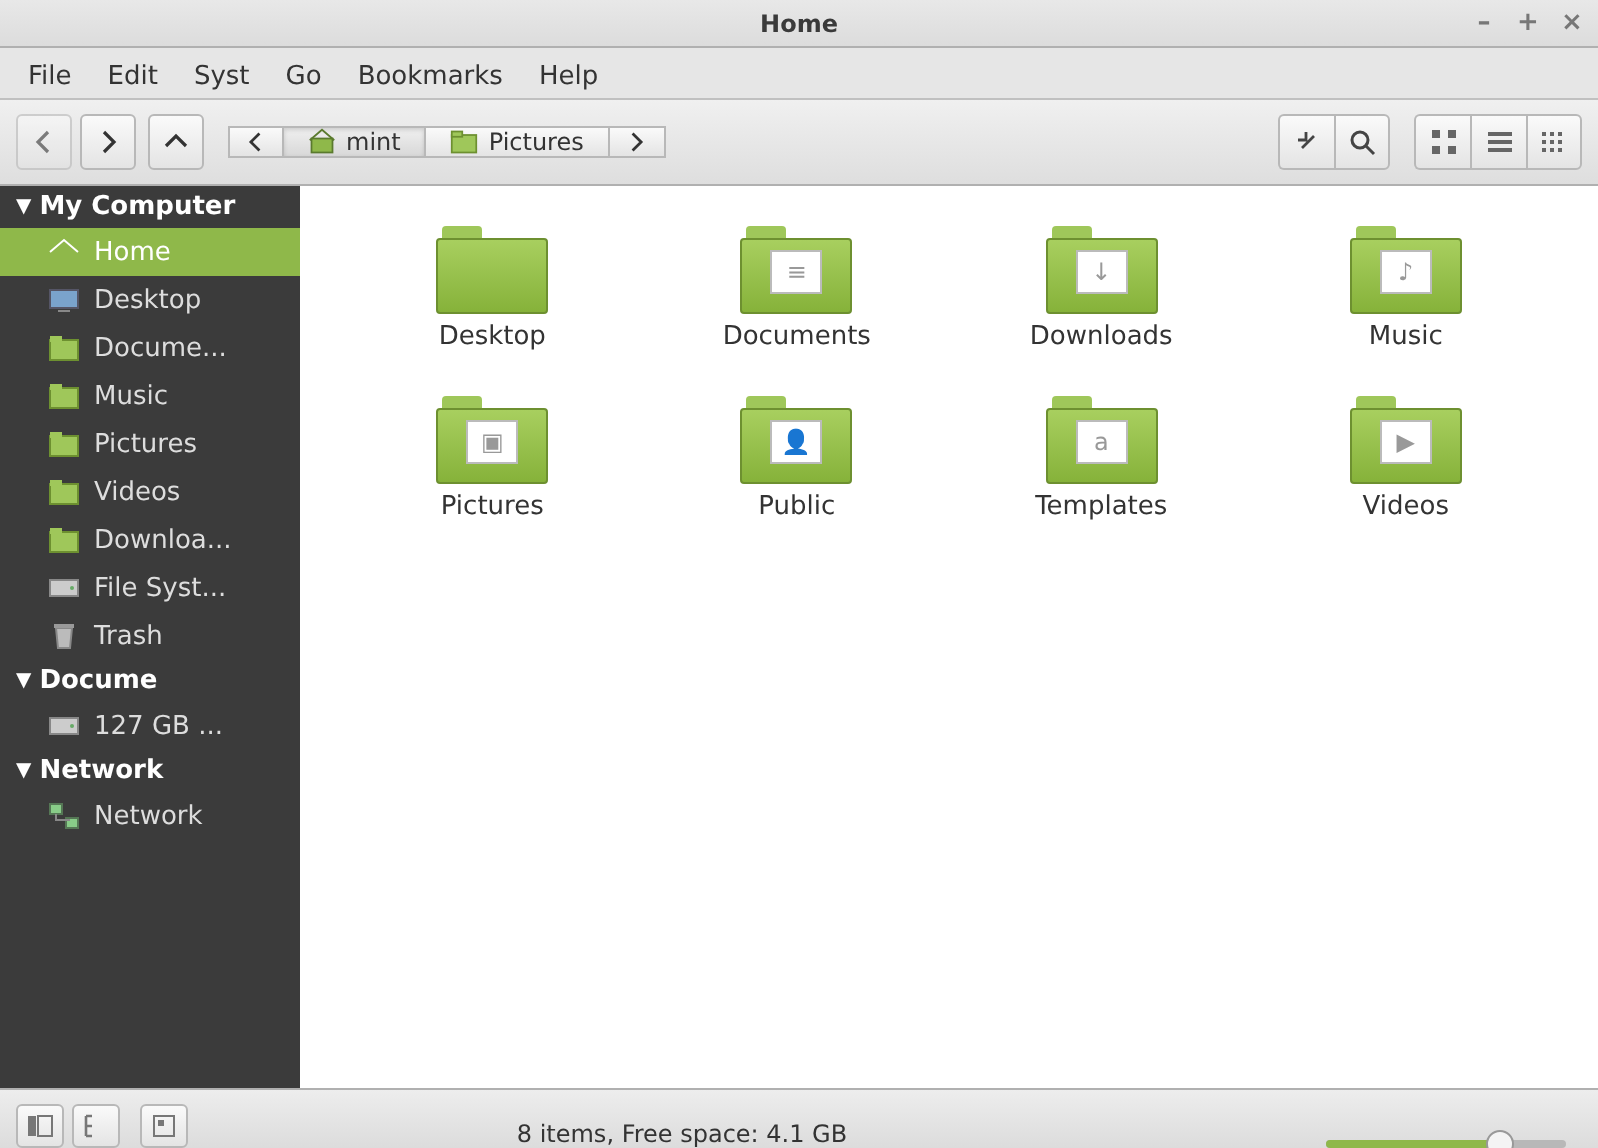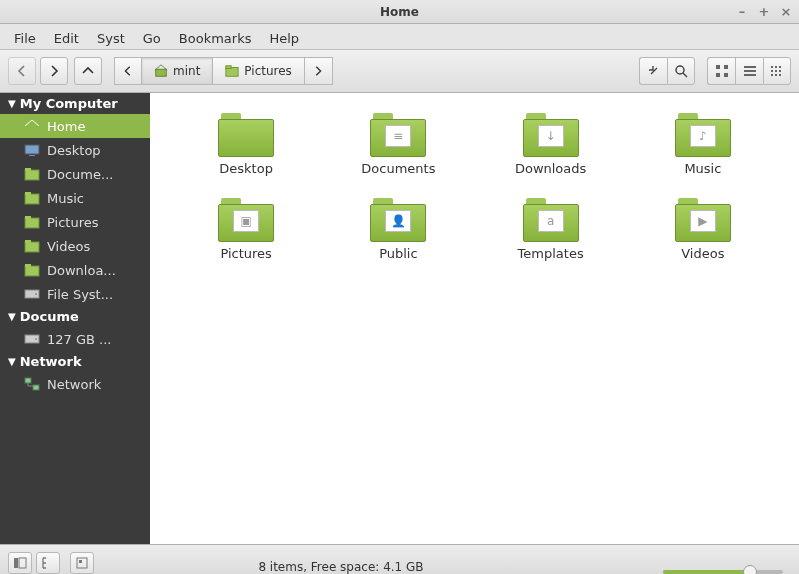--- a/index.html
+++ b/index.html
@@ -17,21 +17,21 @@
 
 
 .toolbar { height: 43px; background: linear-gradient(#f0f0f0,#dedede); border-bottom: 1px solid #b0b0b0; display: flex; align-items: center; padding: 0 8px; gap: 4px; }
 .tb-btn { width: 28px; height: 28px; border: 1px solid #b8b8b8; border-radius: 3px; background: linear-gradient(#fafafa,#e4e4e4); display: flex; align-items: center; justify-content: center; color: #444; font-size: 13px; cursor: pointer; }
 .tb-btn.disabled { opacity: 0.6; }
 .tb-group { display: flex; }
 .tb-group .tb-btn:first-child { border-radius: 3px 0 0 3px; border-right: 0; }
 .tb-group .tb-btn:last-child { border-radius: 0 3px 3px 0; }
 .tb-group .tb-btn:not(:first-child):not(:last-child) { border-radius: 0; border-right: 0; }
 .path-group { display: flex; margin-left: 8px; }
-.path-seg { height: 28px; border: 1px solid #b8b8b8; background: linear-gradient(#fafafa,#e4e4e4); display: flex; align-items: center; gap: 5px; padding: 0 12px; font-size: 12px; color: #333; cursor: pointer; }
+.path-seg { height: 16px; border: 1px solid #b8b8b8; background: linear-gradient(#fafafa,#e4e4e4); display: flex; align-items: center; gap: 5px; padding: 0 12px; font-size: 12px; color: #333; cursor: pointer; }
 .path-seg.active { background: linear-gradient(#f0f0f0,#d8d8d8); box-shadow: inset 0 1px 2px rgba(0,0,0,0.15); }
 .path-seg:not(:first-child){ border-left:0; }
 .path-seg .mini-icon { width: 14px; height: 14px; }
 .spacer { flex: 1; }
 
 
 .main { flex: 1; display: flex; min-height: 0; }
 .sidebar { width: 150px; background: #3b3b3b; color: #ddd; overflow-y: auto; font-size: 13px; }
 .side-header { display: flex; align-items: center; gap: 4px; font-weight: bold; color: #fff; padding: 3px 8px; cursor: pointer; }
 .side-header .tri { font-size: 10px; }
@@ -222,20 +222,27 @@
         </svg>
         <span>Downloa...</span>
       </div>
       <div class="side-item">
         <svg class="ico s-icon" viewBox="0 0 16 16">
           <rect x="1" y="4" width="14" height="8" fill="#ccc" stroke="#888"></rect>
           <circle cx="12" cy="8" r="1" fill="#6a6"></circle>
         </svg>
         <span>File Syst...</span>
       </div>
+      <div class="side-item">
+        <svg class="ico s-icon" viewBox="0 0 16 16">
+          <path d="M4 4h8l-1 10H5z" fill="#bbb" stroke="#888"></path>
+          <rect x="3" y="2" width="10" height="2" fill="#999"></rect>
+        </svg>
+        <span>Trash</span>
+      </div>
       <div class="side-header">
         <span class="tri">▼</span>
         <span>Docume</span>
       </div>
       <div class="side-item">
         <svg class="ico s-icon" viewBox="0 0 16 16">
           <rect x="1" y="4" width="14" height="8" fill="#ccc" stroke="#888"></rect>
           <circle cx="12" cy="8" r="1" fill="#6a6"></circle>
         </svg>
         <span>127 GB ...</span>

